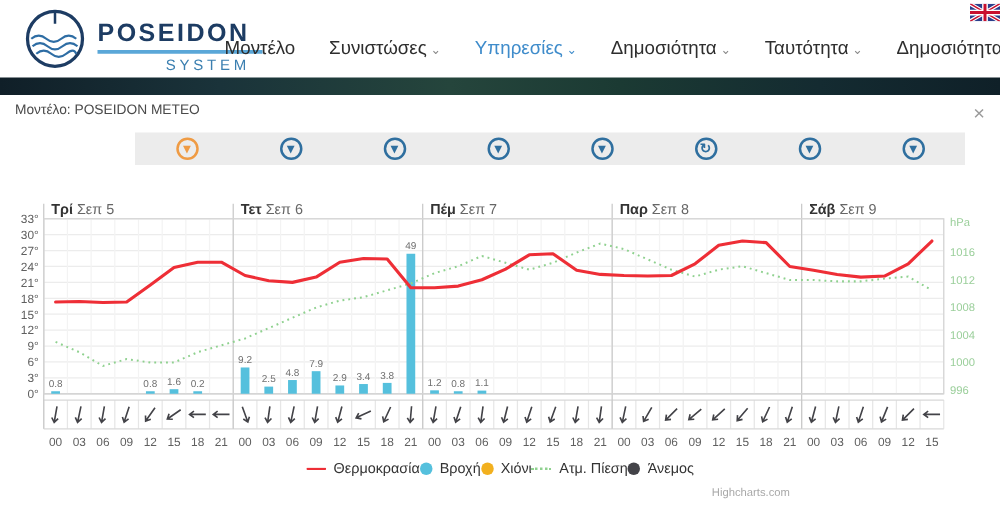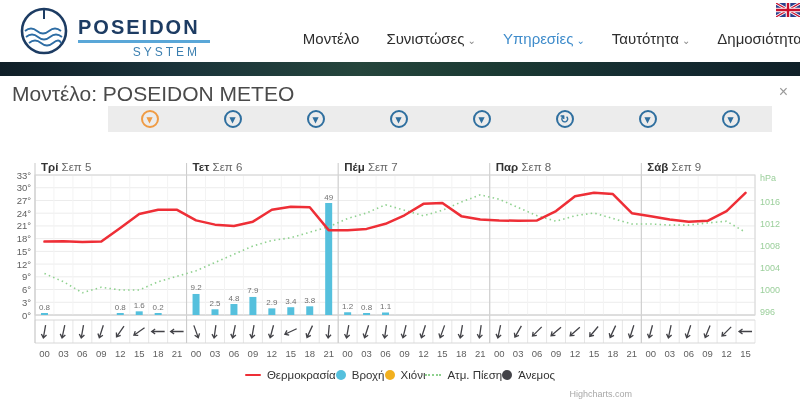--- a/index.html
+++ b/index.html
@@ -18,21 +18,21 @@
   .nav-item.active { color:#3f8ccb; }
   .caret { font-size:10px; color:#888; margin-left:3px; }
   .nav-item.active .caret { color:#3f8ccb; }
   .flag { position:absolute; right:12px; top:3px; width:24px; height:14px; cursor:pointer; }
 
   
   .banner-strip { position:absolute; left:0; top:62px; width:800px; height:14px;
     background:linear-gradient(90deg,#101f28 0%,#1a333a 22%,#25453c 45%,#1b3a33 62%,#142b31 82%,#0f2028 100%); }
 
   
-  .panel-title { position:absolute; left:12px; top:82px; font-size:21px; color:#4a4a4a; }
+  .panel-title { position:absolute; left:12px; top:82px; font-size:11px; color:#4a4a4a; }
   .close-btn { position:absolute; right:12px; top:84px; font-size:16px; color:#9a9a9a; cursor:pointer; line-height:1; }
 
   
   .icon-strip { position:absolute; left:108px; top:106px; width:664px; height:26px; background:#ececec;
     display:flex; justify-content:space-around; align-items:center; }
   .mdl-icon { width:18px; height:18px; border-radius:50%; border:2px solid #2f6f9f; color:#2f6f9f;
     display:flex; align-items:center; justify-content:center; font-size:11px; font-weight:bold; cursor:pointer; line-height:1; }
   .mdl-icon.active { border-color:#ef9b44; color:#ef9b44; }
 
   
@@ -62,20 +62,21 @@
       <div class="logo-text">
         <div class="logo-title">POSEIDON</div>
         <div class="logo-rule"></div>
         <div class="logo-sub">SYSTEM</div>
       </div>
     </div>
     <nav class="nav" id="main-nav">
         <a class="nav-item">Μοντέλο</a>
         <a class="nav-item">Συνιστώσες<span class="caret">⌄</span></a>
         <a class="nav-item active">Υπηρεσίες<span class="caret">⌄</span></a>
+        <a class="nav-item">Δημοσιότητα<span class="caret">⌄</span></a>
         <a class="nav-item">Ταυτότητα<span class="caret">⌄</span></a>
         <a class="nav-item">Δημοσιότητα</a>
       </nav>
     <svg class="flag" viewBox="0 0 24 14">
       <rect width="24" height="14" fill="#2b3f8c"></rect>
       <path d="M0,0 L24,14 M24,0 L0,14" stroke="#fff" stroke-width="3"></path>
       <path d="M0,0 L24,14 M24,0 L0,14" stroke="#c8102e" stroke-width="1.2"></path>
       <path d="M12,0 V14 M0,7 H24" stroke="#fff" stroke-width="4.6"></path>
       <path d="M12,0 V14 M0,7 H24" stroke="#c8102e" stroke-width="2.4"></path>
     </svg>

